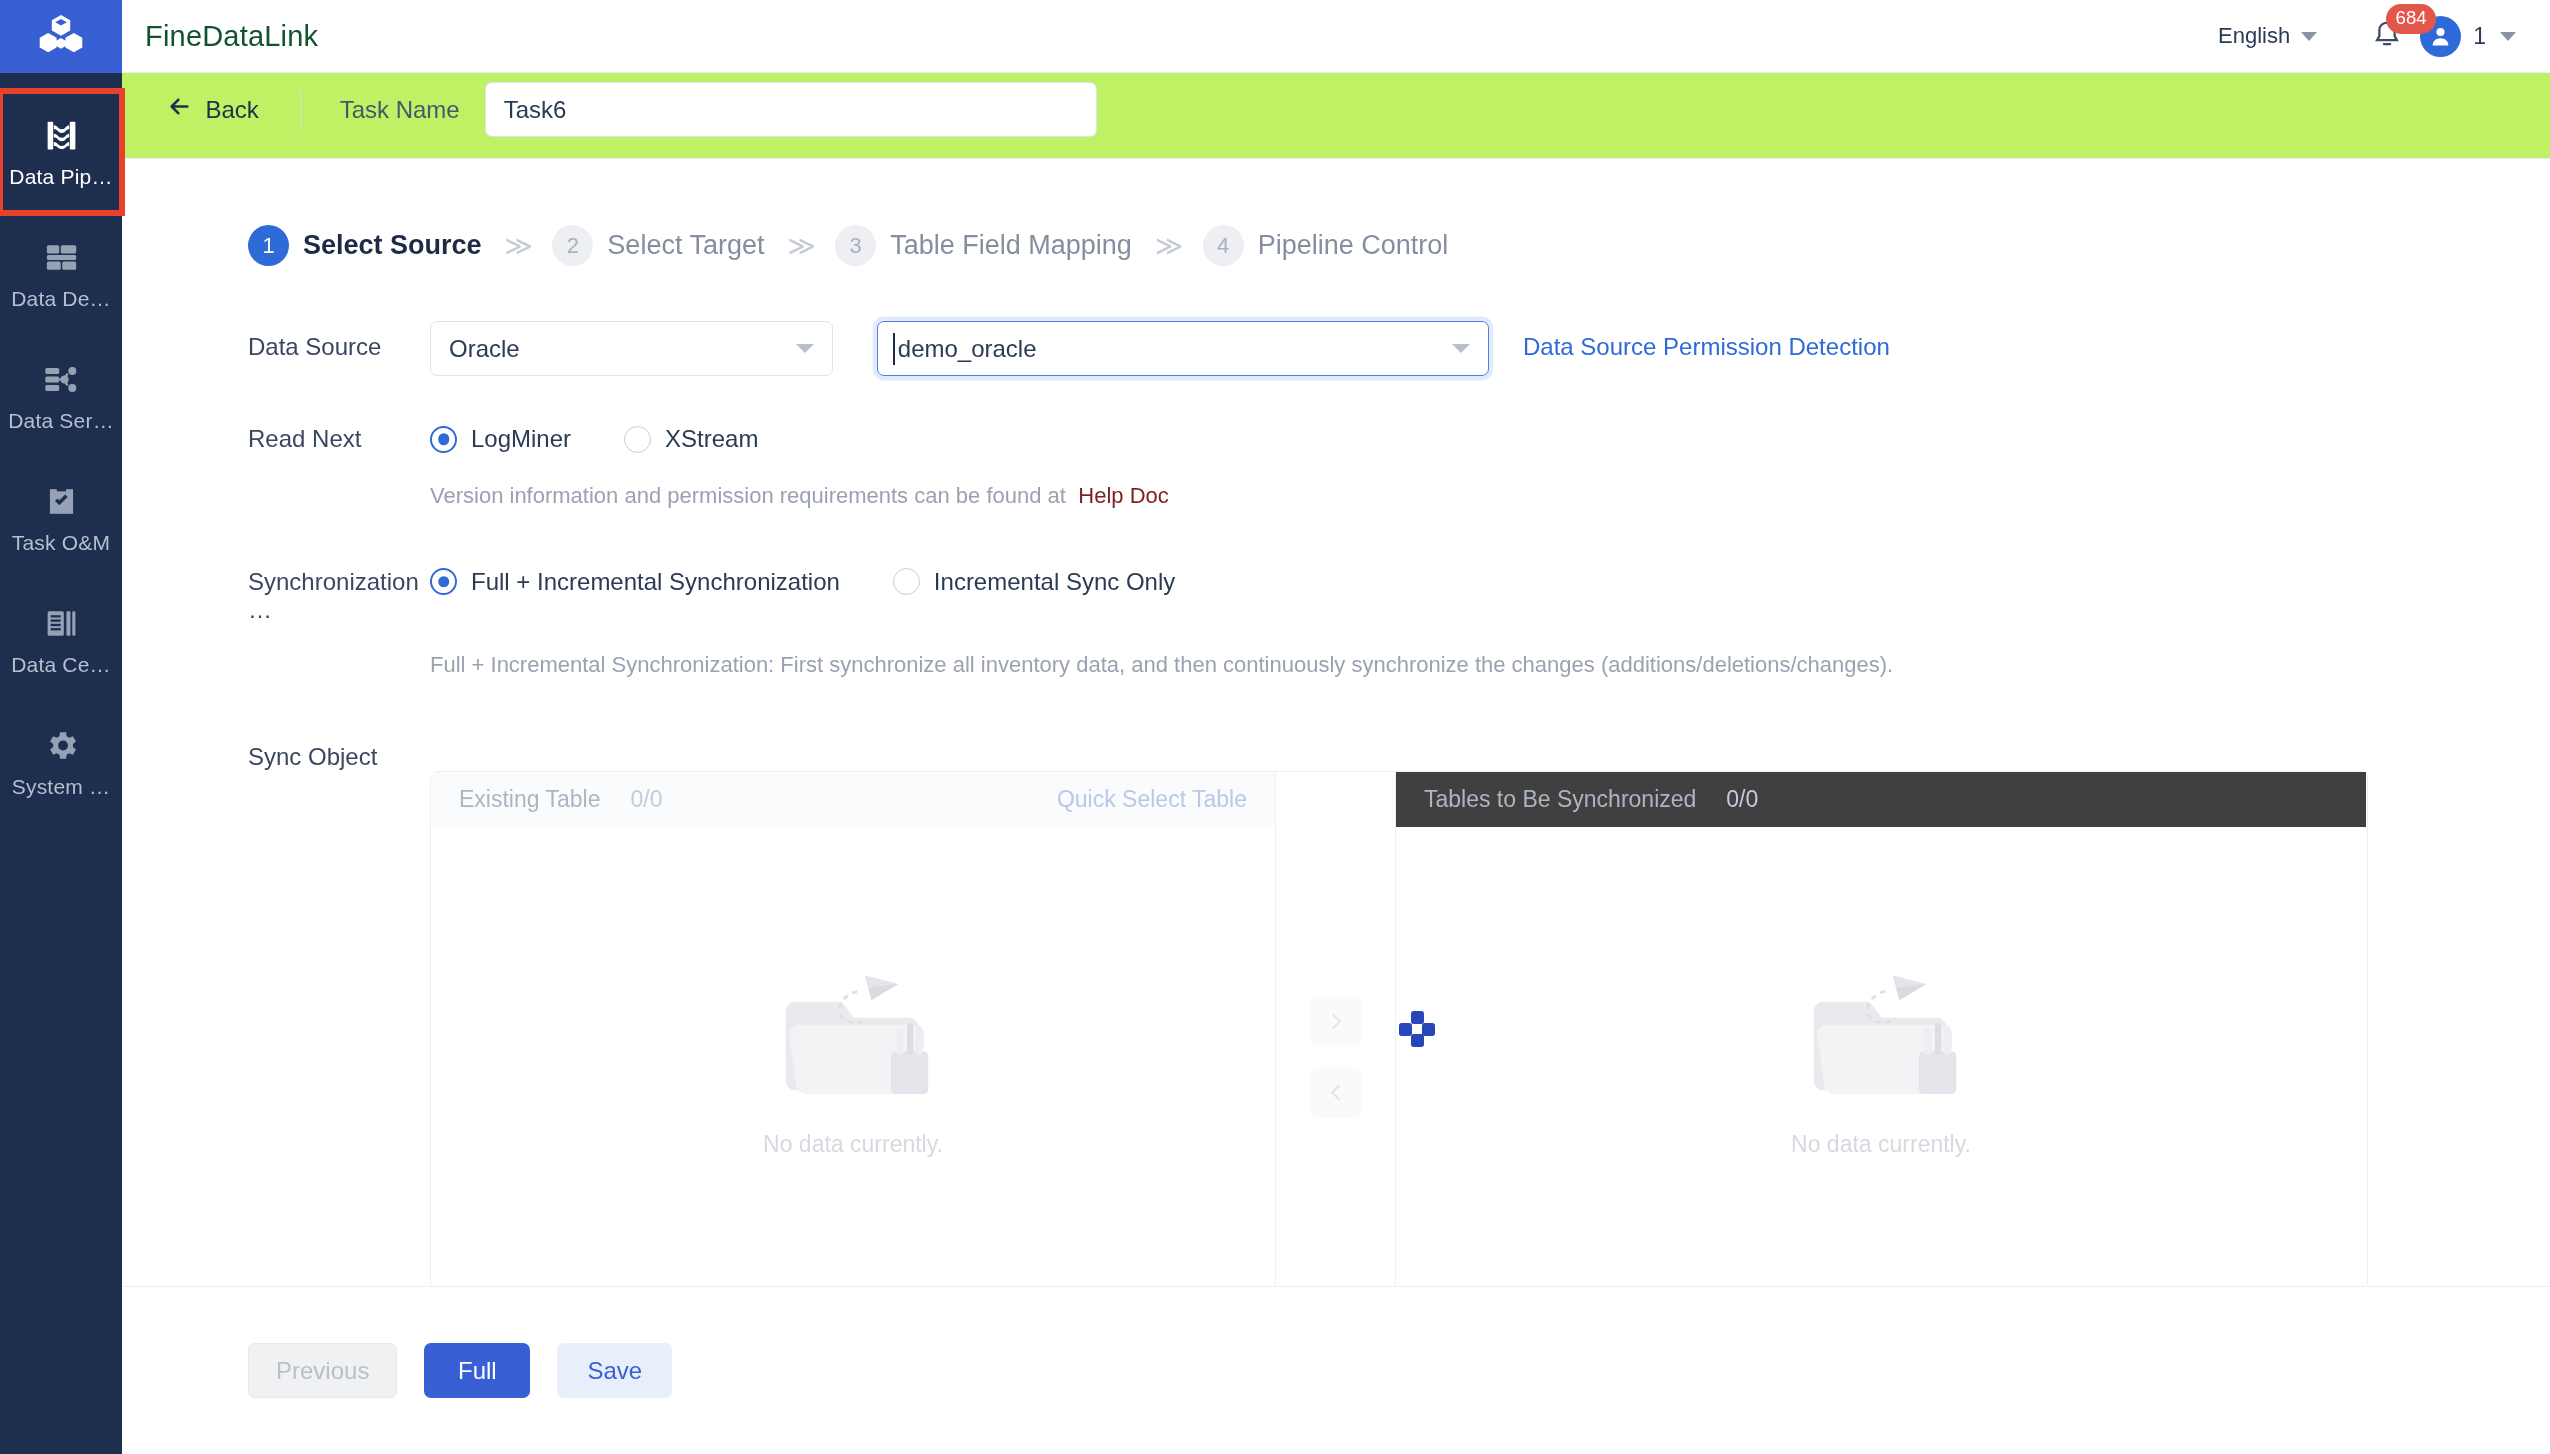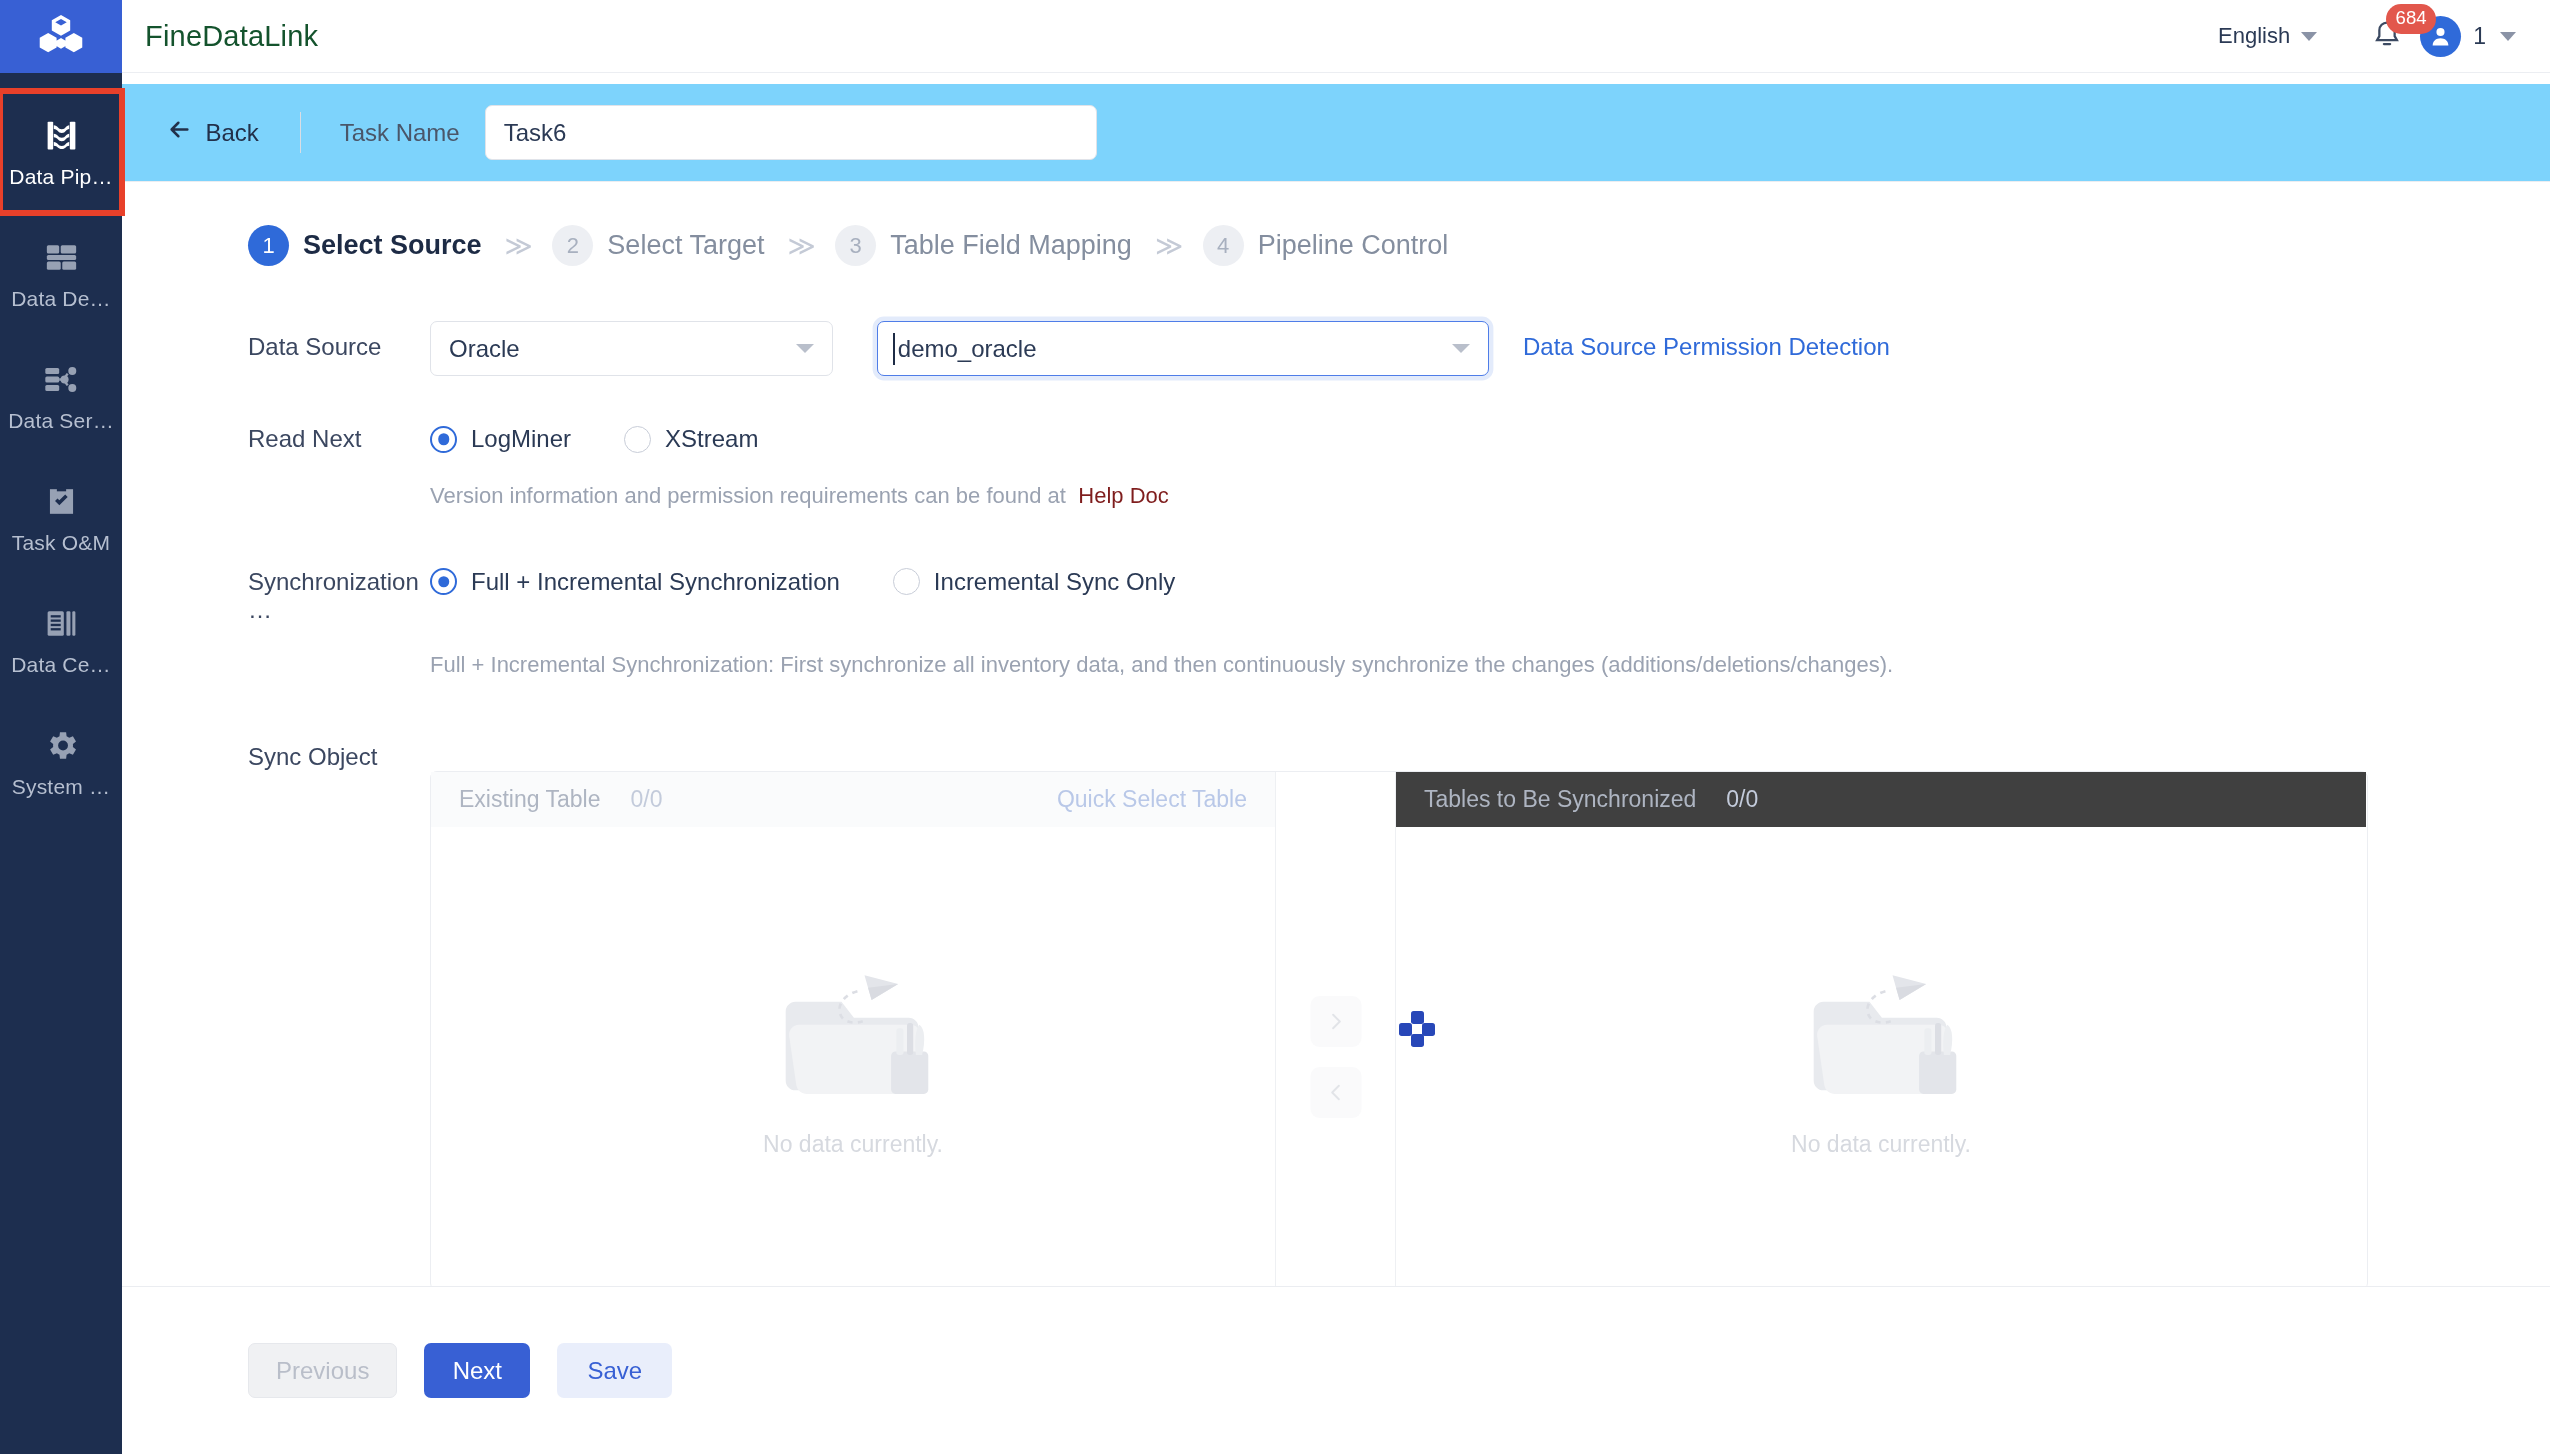--- a/index.html
+++ b/index.html
@@ -82,23 +82,23 @@
   #avatar {
     width: 41px; height: 41px; border-radius: 50%;
     background: #2f6ad9;
     display: flex; align-items: center; justify-content: center;
     margin-left: 9px;
   }
   #user-num { font-size: 23px; color: #2b3a55; margin: 0 14px 0 12.4px; }
 
   
   #subbar {
-    position: absolute; left: 122px; top: 84px;
+    position: absolute; left: 122px; top: 61px;
     width: 2428px; height: 98px;
-    background: #7dd3fc;
+    background: #bef264;
     border-bottom: 0.9px solid #ebedf1;
     display: flex; align-items: center;
     z-index: 15;
   }
   #back-btn {
     display: flex; align-items: center; gap: 12.4px;
     margin-left: 44px; cursor: pointer;
     font-size: 24px; color: #22304a;
   }
   #subbar-divider {
@@ -564,16 +564,16 @@
       <i></i>
         <i></i>
         <i></i>
         <i></i>
     </div>
   </div>
 </div>
 
 <div id="footer">
   <button class="btn" id="btn-previous">Previous</button>
-  <button class="btn" id="btn-next">Next</button>
+  <button class="btn" id="btn-next">Full</button>
   <button class="btn" id="btn-save">Save</button>
 </div>
 
 
 </body></html>

